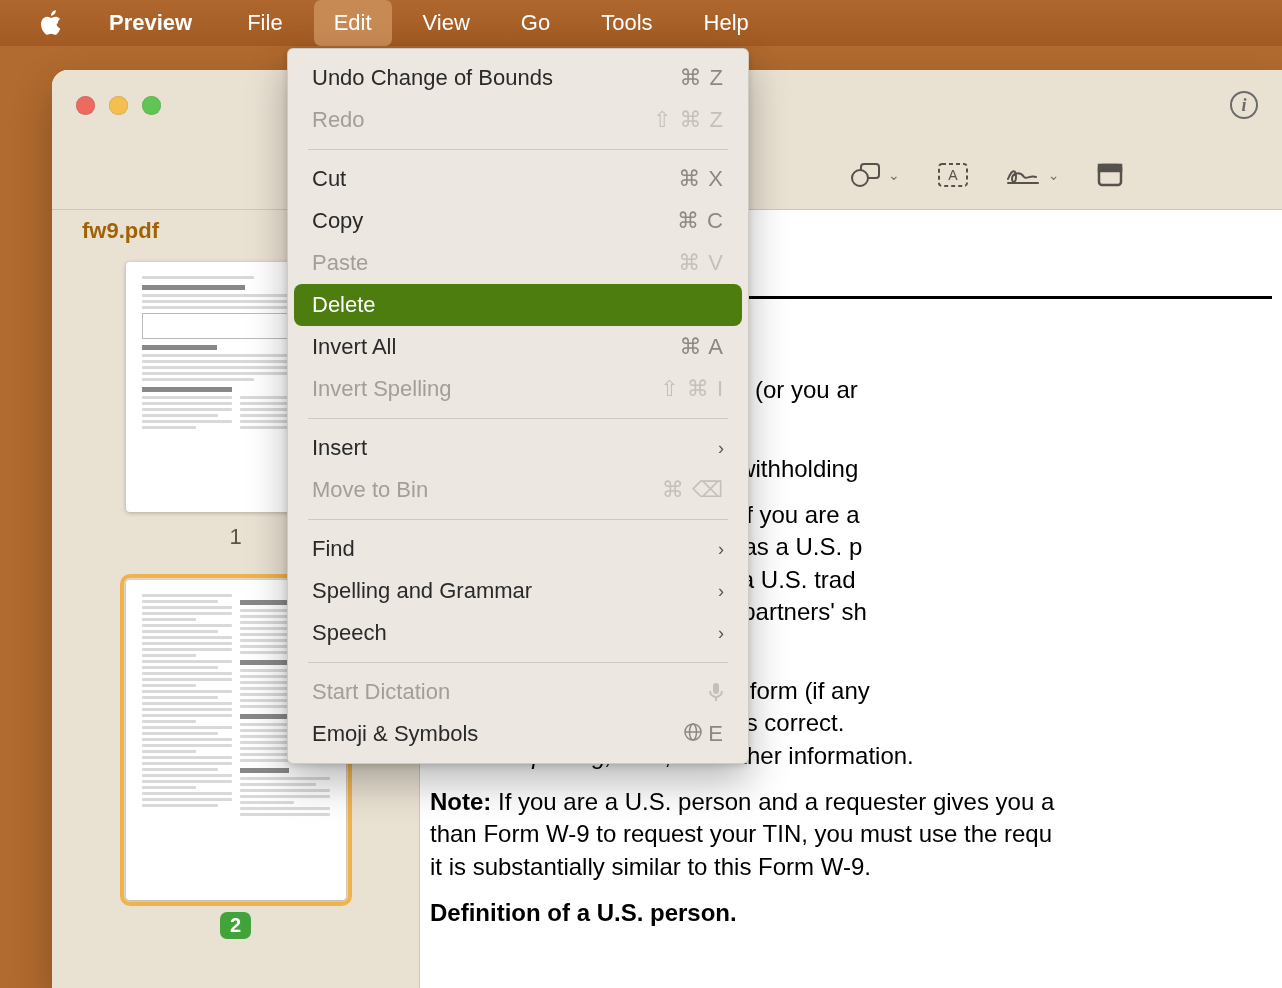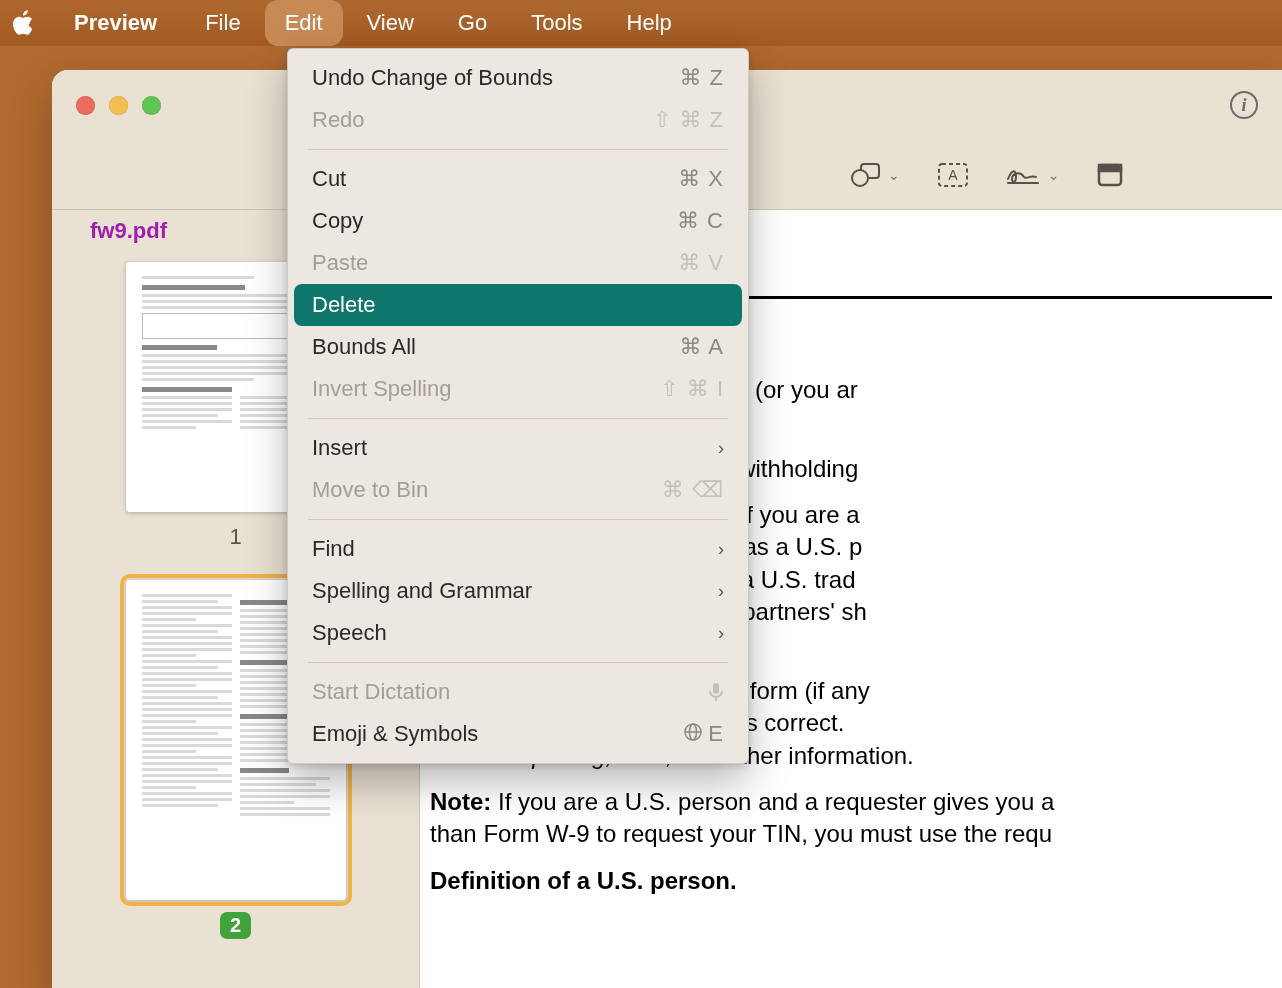--- a/index.html
+++ b/index.html
@@ -12,42 +12,42 @@
     position: relative;
     -webkit-font-smoothing: antialiased;
   }
 
   
   .menubar {
     height: 46px;
     background: linear-gradient(to bottom, rgba(255,255,255,0.05), rgba(0,0,0,0.05)), #aa5f23;
     display: flex;
     align-items: center;
-    padding-left: 12px;
+    padding-left: 40px;
     color: #fff;
     font-size: 22px;
     font-weight: 400;
-    gap: 4px;
+    gap: 11px;
   }
   .apple-logo {
     font-size: 26px;
     margin-right: 36px;
     display: flex; align-items: center;
   }
   .menubar .menu-item {
     padding: 0 20px;
     height: 46px;
     display: flex;
     align-items: center;
     cursor: default;
   }
   .menubar .menu-item.app-name { font-weight: 700; padding-left: 0; padding-right: 24px;}
   .menubar .menu-item.active {
     background: #c88a55;
-    border-radius: 13px;
+    border-radius: 7px;
   }
 
   
   .dropdown {
     position: absolute;
     top: 48px;
     left: 287px;
     width: 462px;
     background: #ece7e0;
     border: 1px solid rgba(0,0,0,0.12);
@@ -61,21 +61,21 @@
     align-items: center;
     justify-content: space-between;
     height: 42px;
     padding: 0 18px;
     font-size: 22px;
     color: #2a2a2a;
     border-radius: 8px;
     cursor: default;
   }
   .menu-row.disabled { color: #a39e96; }
-  .menu-row.hover { background: #0f766e; color: #fff; text-align: right; }
+  .menu-row.hover { background: #4d7c0f; color: #fff; text-align: right; }
   .menu-sep {
     height: 1px;
     background: #cfc9c0;
     margin: 8px 14px;
   }
   .shortcut {
     display: flex; gap: 6px; align-items: center;
     color: #8d8880;
     font-size: 22px;
     letter-spacing: 1px;
@@ -156,22 +156,22 @@
   .sidebar {
     width: 368px;
     background: #e9e1d2;
     border-right: 1px solid #cfc6b5;
     padding: 0 30px 20px 30px;
     overflow: hidden;
   }
   .doc-title {
     font-size: 22px;
     font-weight: 700;
-    color: #a21caf;
-    margin: 8px 0 18px 8px;
+    color: #a16207;
+    margin: 8px 0 18px 0;
   }
   .thumb {
     width: 220px;
     height: 250px;
     background:#fff;
     margin: 0 auto 12px auto;
     border-radius: 4px;
     box-shadow: 0 1px 4px rgba(0,0,0,0.25);
     padding: 14px 16px;
     overflow:hidden;
@@ -417,20 +417,21 @@
         <span>ted income, and</span>
       </p>
       <p>
         <span>ATCA code(s) entered on this form (if any</span><br>
         <span>pt from the FATCA reporting, is correct.</span><br>
         <span class="ital">FATCA reporting,</span><span> later, for further information.</span>
       </p>
       <p>
         <span class="note-label">Note:</span><span> If you are a U.S. person and a requester gives you a</span><br>
         <span>than Form W-9 to request your TIN, you must use the requ</span><br>
+        <span>it is substantially similar to this Form W-9.</span>
       </p>
       <p><span class="note-label">Definition of a U.S. person.</span></p>
     </div>
   </div>
 </div>
 
 <div class="dropdown">
   <div class="menu-row">
     <span>Undo Change of Bounds</span>
     <span class="shortcut">⌘ Z</span>
@@ -449,21 +450,21 @@
     <span class="shortcut">⌘ C</span>
   </div>
   <div class="menu-row disabled">
     <span>Paste</span>
     <span class="shortcut">⌘ V</span>
   </div>
   <div class="menu-row hover">
     <span>Delete</span>
   </div>
   <div class="menu-row">
-    <span>Bounds All</span>
+    <span>Invert All</span>
     <span class="shortcut">⌘ A</span>
   </div>
   <div class="menu-row disabled">
     <span>Invert Spelling</span>
     <span class="shortcut">⇧ ⌘ I</span>
   </div>
   <div class="menu-sep"></div>
   <div class="menu-row">
     <span>Insert</span>
     <span class="submenu-arrow">›</span>

